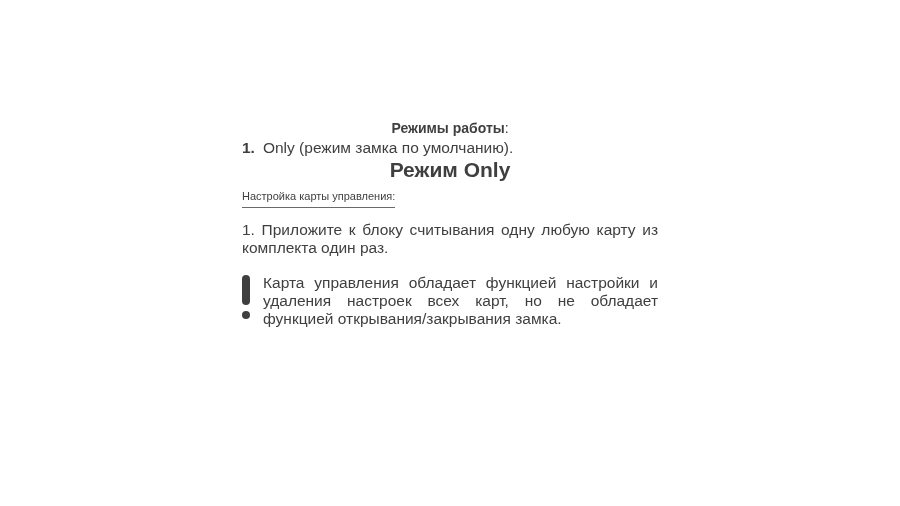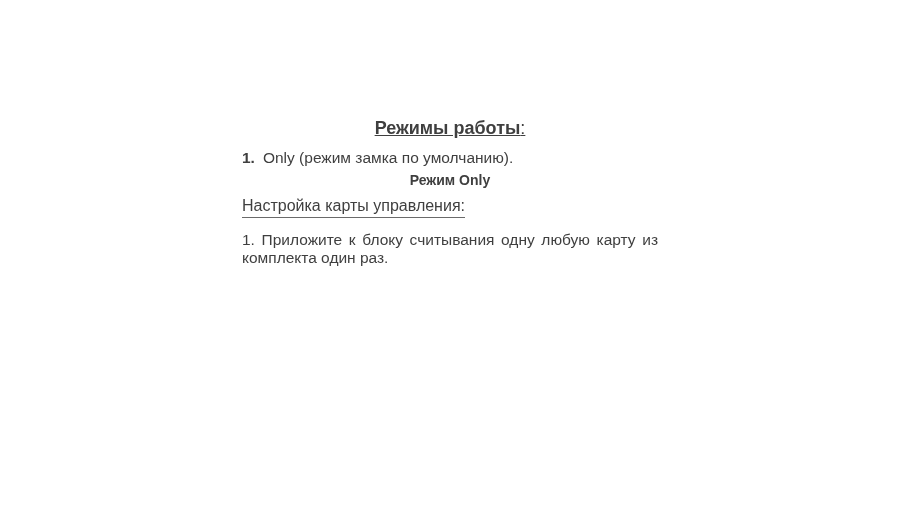--- a/index.html
+++ b/index.html
@@ -16,47 +16,45 @@
     overflow: hidden;
   }
   .content {
     position: absolute;
     left: 242px;
     top: 0;
     width: 416px;
   }
   .title {
     margin: 119px 0 0 0;
-    font-size: 18px;
+    font-size: 14px;
     line-height: 18px;
     font-weight: bold;
     text-align: center;
-    text-decoration: underline;
   }
   .title .colon { font-weight: 400; }
   .modes-list {
-    margin-top: 10px;
     font-size: 15.5px;
     line-height: 21px;
   }
   .mode-row .num {
     font-weight: bold;
     display: inline-block;
     margin-right: 8px;
   }
   .subtitle {
     margin: 3px 0 0 0;
-    font-size: 14px;
+    font-size: 21px;
     line-height: 18px;
     font-weight: bold;
     text-align: center;
   }
   .section-heading {
     margin: 8px 0 0 0;
-    font-size: 16px;
+    font-size: 11px;
     line-height: 18px;
     font-weight: 400;
   }
   .section-heading .underline {
     display: inline-block;
     border-bottom: 1px solid #6a6a6a;
     padding-bottom: 2px;
   }
   .para {
     margin: 0;
@@ -113,14 +111,21 @@
     <div class="mode-row"><span class="num">1.</span><span>Only (режим замка по умолчанию).</span></div>
   </div>
 
   <h2 class="subtitle">Режим Only</h2>
 
   <div class="section-heading"><span class="underline">Настройка карты управления:</span></div>
 
   <p class="para step1">1. Приложите к блоку считывания одну любую карту из комплекта один раз.</p>
 
 
+  <div class="note">
+    <div class="excl">
+      <div class="excl-bar"></div>
+      <div class="excl-dot"></div>
+    </div>
+    <p class="note-text">Карта управления обладает функцией настройки и удаления настроек всех карт, но не обладает функцией открывания/закрывания замка.</p>
+  </div>
 
 </div>
 
 </body></html>

